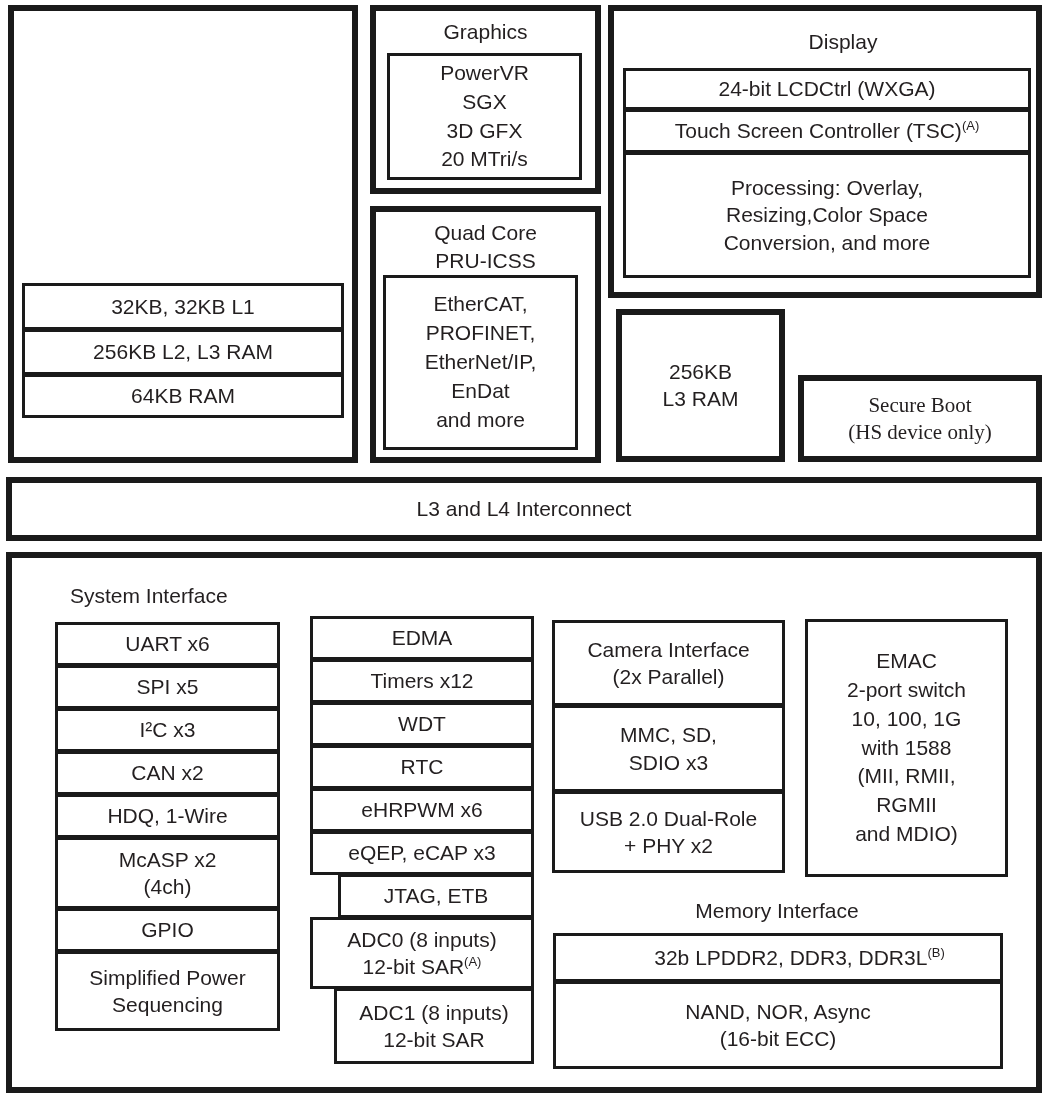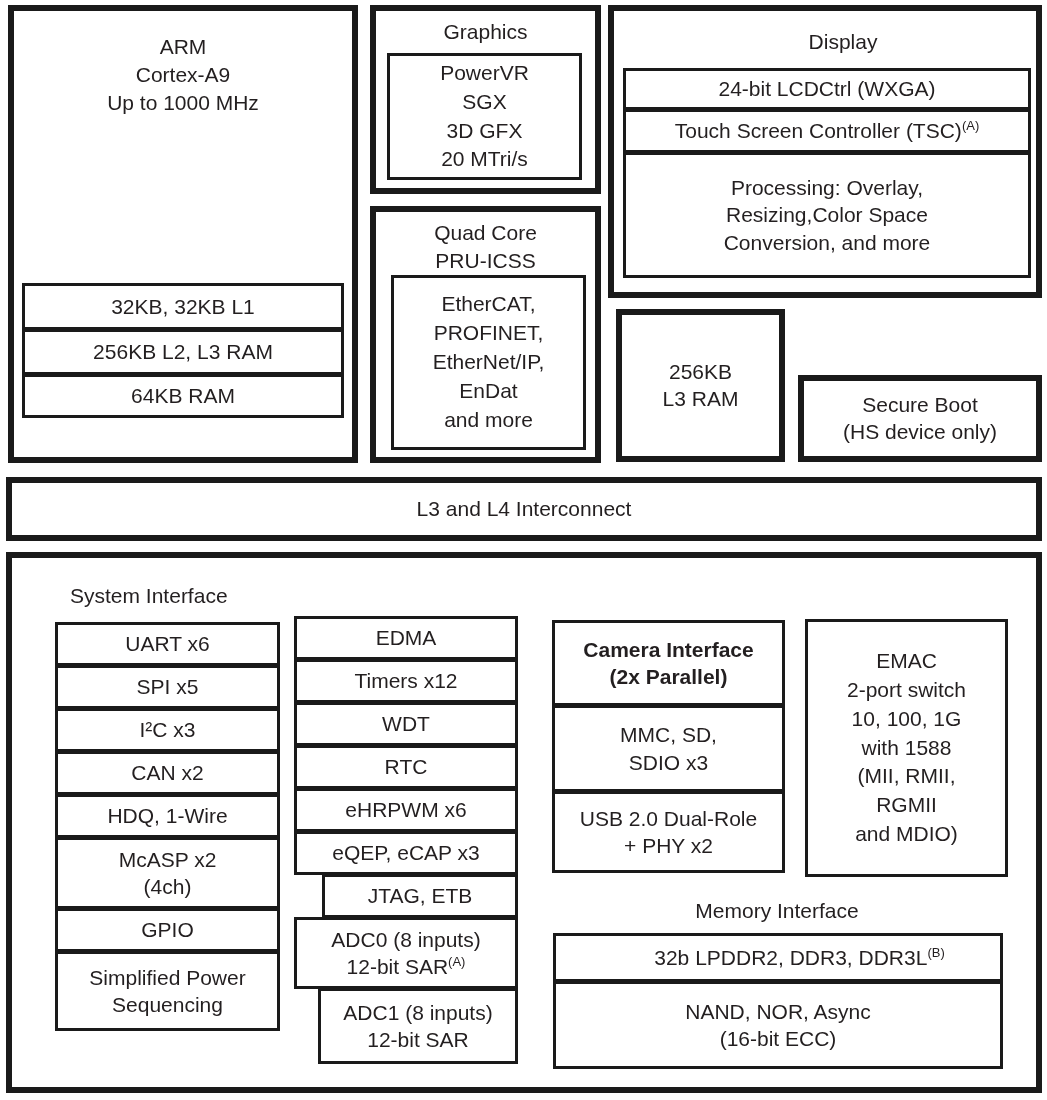--- a/index.html
+++ b/index.html
@@ -21,44 +21,43 @@
   sup.fnote{font-size:13px;line-height:0;vertical-align:super;}
   
   #arm{left:8px;top:5px;width:350px;height:458px;}
   #arm-title{top:22px;}
   #arm-rows{left:8px;top:272px;width:322px;}
   #graphics{left:370px;top:5px;width:231px;height:189px;}
   #graphics-title{top:7px;}
   #graphics-core{left:11px;top:42px;width:195px;height:127px;}
   #pru{left:370px;top:206px;width:231px;height:257px;}
   #pru-title{top:7px;}
-  #pru-core{left:15px;top:63px;width:195px;height:175px;}
+  #pru-core{left:7px;top:63px;width:195px;height:175px;}
   #display{left:608px;top:5px;width:434px;height:293px;}
   #display-title{top:17px;padding-left:36px;}
   #display-rows{left:9px;top:57px;width:408px;}
   #l3ram{left:616px;top:309px;width:169px;height:153px;}
   #crypto{left:798px;top:309px;width:244px;height:55px;border-width:5px;}
-  #secureboot{left:798px;top:375px;width:244px;height:87px;}
+  #secureboot{left:798px;top:375px;width:244px;height:87px;font-family:Liberation Serif, serif;}
   #interconnect{left:6px;top:477px;width:1036px;height:64px;}
   #si{left:6px;top:552px;width:1036px;height:541px;}
   #si-title{position:absolute;left:58px;top:25px;}
   #col1{left:43px;top:64px;width:225px;}
-  #col2{left:282px;top:58px;width:224px;}
+  #col2{left:298px;top:58px;width:224px;}
   #col3{left:540px;top:62px;width:233px;}
   #emac{left:793px;top:61px;width:203px;height:258px;}
   #mem-title{position:absolute;left:540px;top:340px;width:450px;text-align:center;}
   #mem-rows{left:541px;top:375px;width:450px;}
 </style>
 </head>
 <body>
 
 <div class="stage">
 
   <div class="box" id="arm">
-    <div class="block-title" id="arm-title"><span>ARM<br>Cortex-A9<br>Up to 1000 MHz</span></div>
     <div class="cells" id="arm-rows">
         <div class="cell" style="height: 47px;">
           <span>32KB, 32KB L1</span>
         </div>
         <div class="cell" style="height: 46px;">
           <span>256KB L2, L3 RAM</span>
         </div>
         <div class="cell" style="height: 44px;">
           <span>64KB RAM</span>
         </div>
@@ -156,21 +155,21 @@
           <span>JTAG, ETB</span>
         </div>
         <div class="cell" style="height: 72px;">
           <span>ADC0 (8 inputs)<br>12-bit SAR<sup class="fnote">(A)</sup></span>
         </div>
         <div class="cell" style="height: 76px; margin-left: 24px;">
           <span>ADC1 (8 inputs)<br>12-bit SAR</span>
         </div>
       </div>
     <div class="cells" id="col3">
-        <div class="cell" style="height: 86px; font-weight: bold;">
+        <div class="cell" style="height: 86px;">
           <span>Camera Interface<br>(2x Parallel)</span>
         </div>
         <div class="cell" style="height: 87px;">
           <span>MMC, SD,<br>SDIO x3</span>
         </div>
         <div class="cell" style="height: 82px;">
           <span>USB 2.0 Dual-Role<br>+ PHY x2</span>
         </div>
       </div>
     <div class="inner-box flex-center" id="emac">

